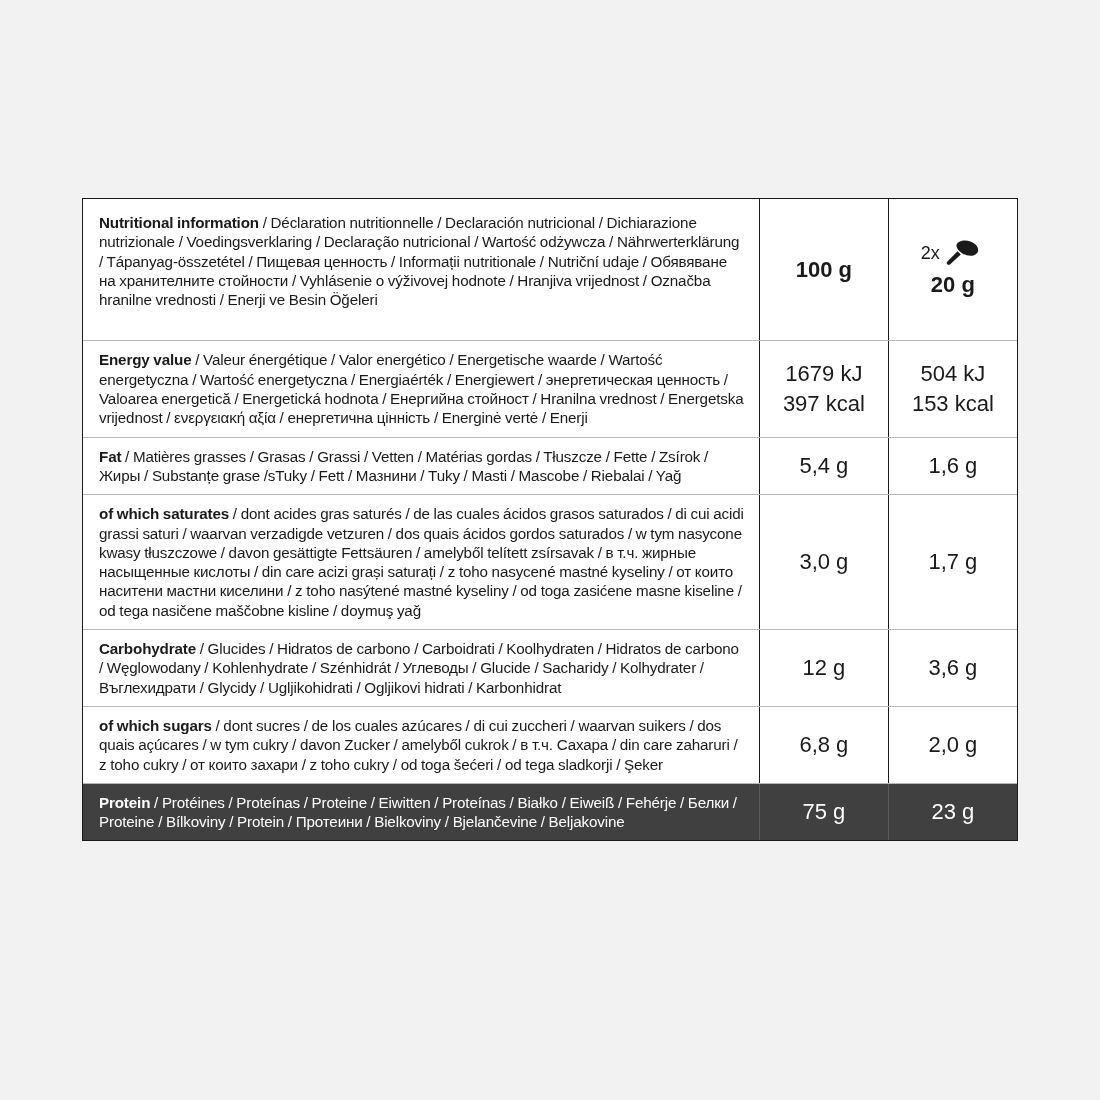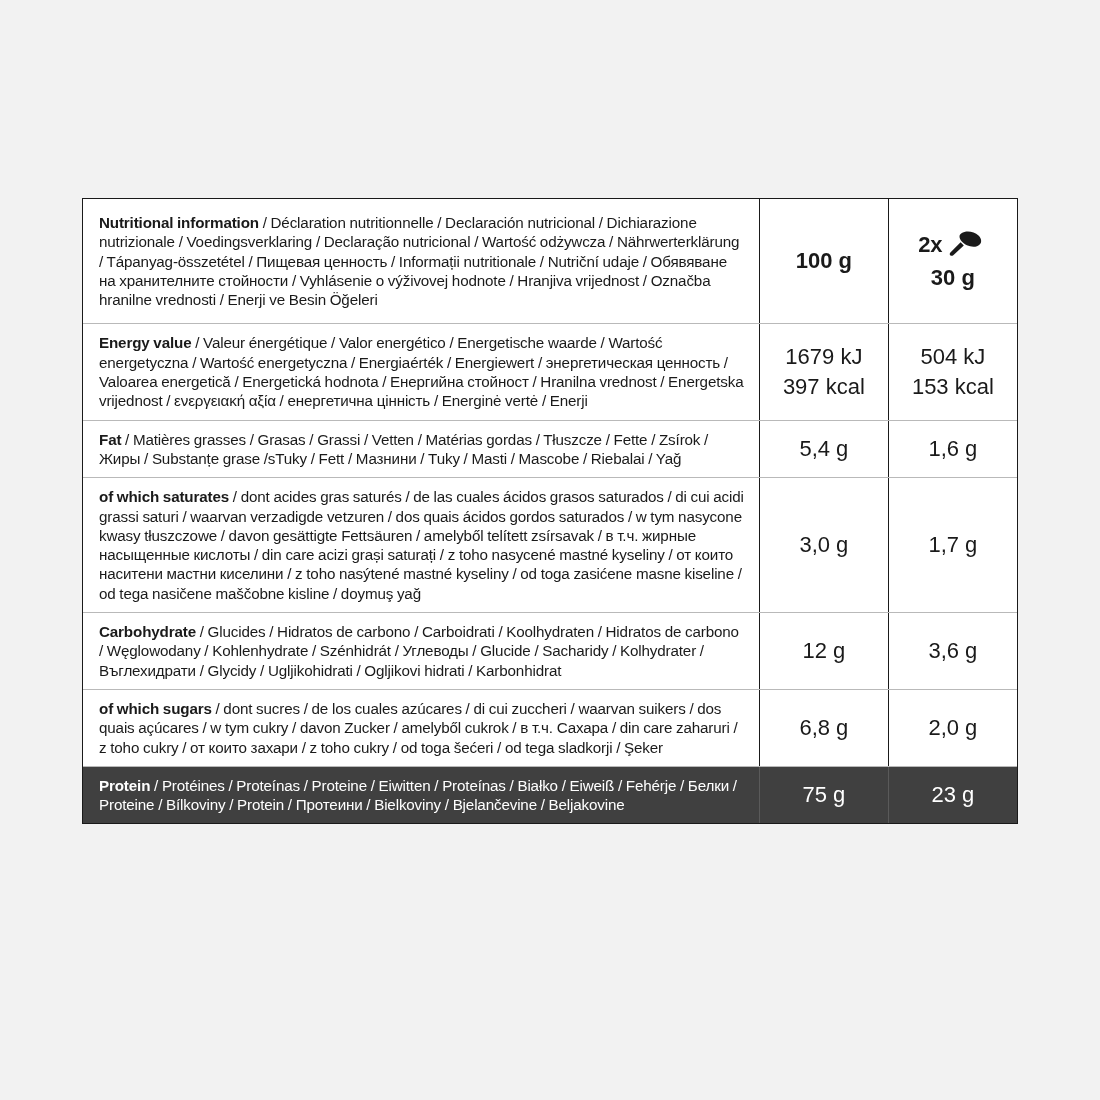--- a/index.html
+++ b/index.html
@@ -68,39 +68,39 @@
     padding: 6px 4px;
   }
 
   .bold {
     font-weight: bold;
   }
 
   
   tr.header td.label {
     padding-top: 14px;
-    padding-bottom: 14px;
+    padding-bottom: 31px;
   }
 
   tr.header td.val {
     font-size: 22px;
     font-weight: bold;
   }
 
   .portion-top {
     display: flex;
     align-items: center;
     justify-content: center;
     gap: 5px;
     margin-bottom: 4px;
   }
 
   .portion-x {
-    font-size: 22px;
-    font-weight: bold;
+    font-size: 18px;
+    font-weight: normal;
   }
 
   .scoop-icon {
     display: inline-block;
     line-height: 0;
   }
 
   
   tr.highlight td {
     background: #404040;
@@ -140,21 +140,21 @@
               <span class="portion-x">2x</span>
               <span class="scoop-icon">
                 <svg width="40" height="26" viewBox="0 0 40 26" xmlns="http://www.w3.org/2000/svg">
                   <g fill="#1a1a1a">
                     <path d="M13.5 2.2 C18 -0.6 26 0.3 30.5 4.6 C34.5 8.4 34 13.6 29 15.2 C24 16.8 17 14.5 13.8 10.6 C11 7.2 10.6 4 13.5 2.2 Z"></path>
                     <path d="M12.6 11.2 L15.8 14.6 L5.0 24.4 C4.2 25.1 2.9 25.0 2.2 24.2 C1.5 23.4 1.6 22.2 2.4 21.5 Z"></path>
                   </g>
                 </svg>
               </span>
             </div>
-            <div>30 g</div>
+            <div>20 g</div>
           </td>
         </tr>
 
         <tr>
           <td class="label">
             <span class="bold">Energy value</span><span> / Valeur énergétique / Valor energético / Energetische waarde / Wartość energetyczna / Wartość energetyczna / Energiaérték / Energiewert / энергетическая ценность / Valoarea energetică / Energetická hodnota / Енергийна стойност / Hranilna vrednost / Energetska vrijednost / ενεργειακή αξία / енергетична цінність / Energinė vertė / Enerji</span>
           </td>
           <td class="val">
             <div>1679 kJ</div>
             <div>397 kcal</div>

